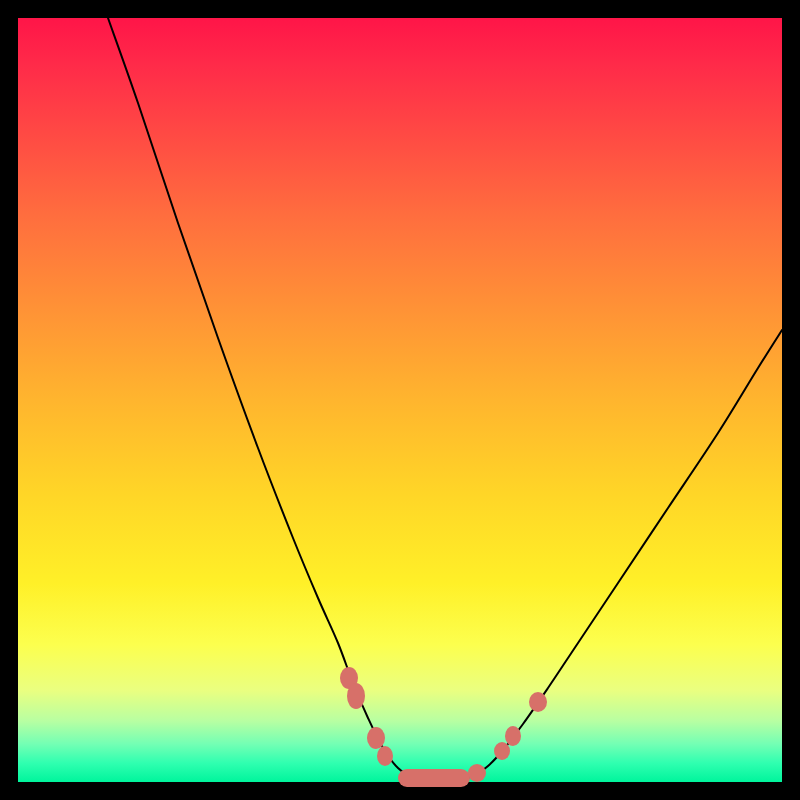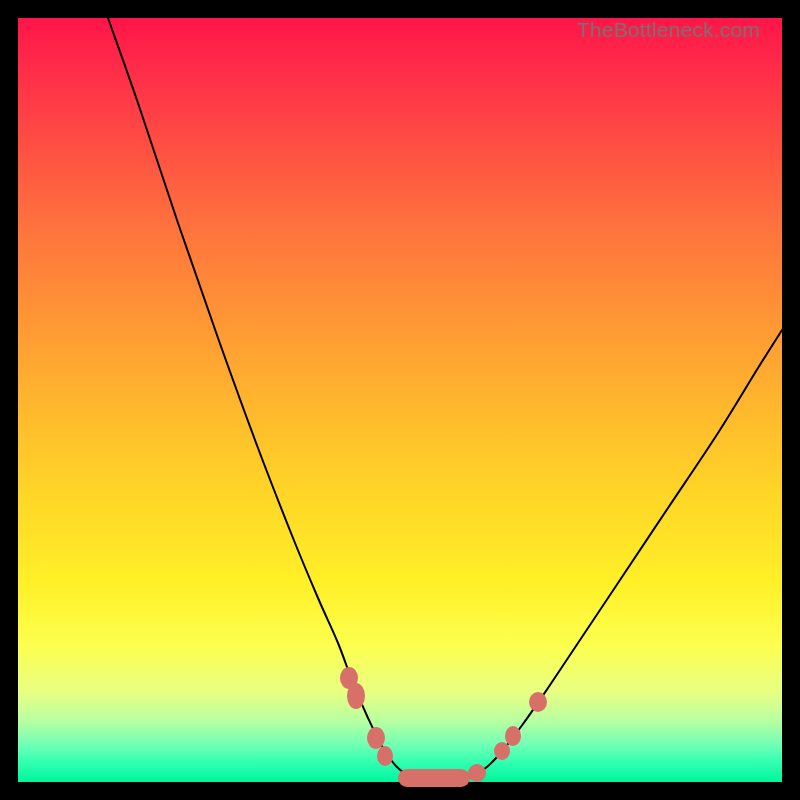--- a/index.html
+++ b/index.html
@@ -69,21 +69,20 @@
     fill: #d77069;
     stroke: none;
   }
 </style>
 </head>
 <body>
 
 <div class="frame">
   <div class="plot">
 
-    <div class="watermark">TheBottleneck.com</div>
 
     <svg class="curve" viewBox="0 0 764 764" preserveAspectRatio="none">
       <path id="curvePath" class="curve-path" d="M 90 0 C 95.0 14.2 108.3 50.8 120 85 C 131.7 119.2 146.7 165.8 160 205 C 173.3 244.2 186.7 282.5 200 320 C 213.3 357.5 227.5 396.7 240 430 C 252.5 463.3 265.0 495.0 275 520 C 285.0 545.0 292.5 562.5 300 580 C 307.5 597.5 314.2 610.8 320 625 C 325.8 639.2 330.0 652.5 335 665 C 340.0 677.5 345.0 689.2 350 700 C 355.0 710.8 360.0 721.7 365 730 C 370.0 738.3 375.0 745.2 380 750 C 385.0 754.8 390.0 757.2 395 759 C 400.0 760.8 405.0 760.7 410 761 C 415.0 761.3 420.0 761.0 425 761 C 430.0 761.0 435.0 761.5 440 761 C 445.0 760.5 450.0 760.2 455 758 C 460.0 755.8 465.0 752.3 470 748 C 475.0 743.7 479.2 739.0 485 732 C 490.8 725.0 497.5 716.3 505 706 C 512.5 695.7 520.8 683.5 530 670 C 539.2 656.5 548.3 642.5 560 625 C 571.7 607.5 585.0 587.5 600 565 C 615.0 542.5 633.3 515.0 650 490 C 666.7 465.0 685.0 438.3 700 415 C 715.0 391.7 729.3 367.2 740 350 C 750.7 332.8 760.0 318.3 764 312"></path>
       <g id="beadsGroup">
           <ellipse cx="331" cy="660" rx="9" ry="11" class="bead"></ellipse>
           <ellipse cx="338" cy="678" rx="9" ry="13" class="bead"></ellipse>
           <ellipse cx="358" cy="720" rx="9" ry="11" class="bead"></ellipse>
           <ellipse cx="367" cy="738" rx="8" ry="10" class="bead"></ellipse>
           <rect x="380" y="751" width="72" height="18" rx="9" ry="9" class="bead"></rect>
           <ellipse cx="459" cy="755" rx="9" ry="9" class="bead"></ellipse>

